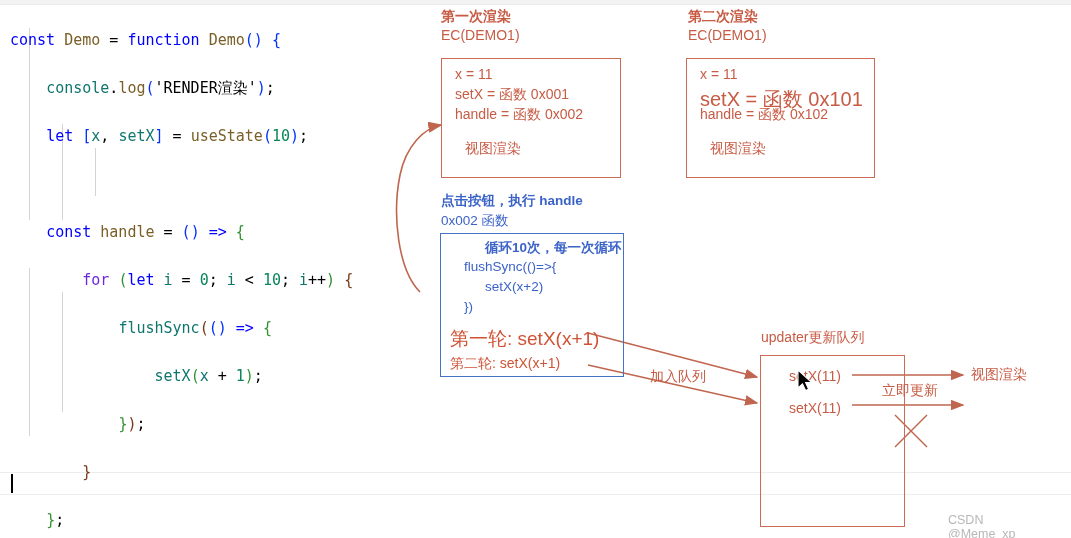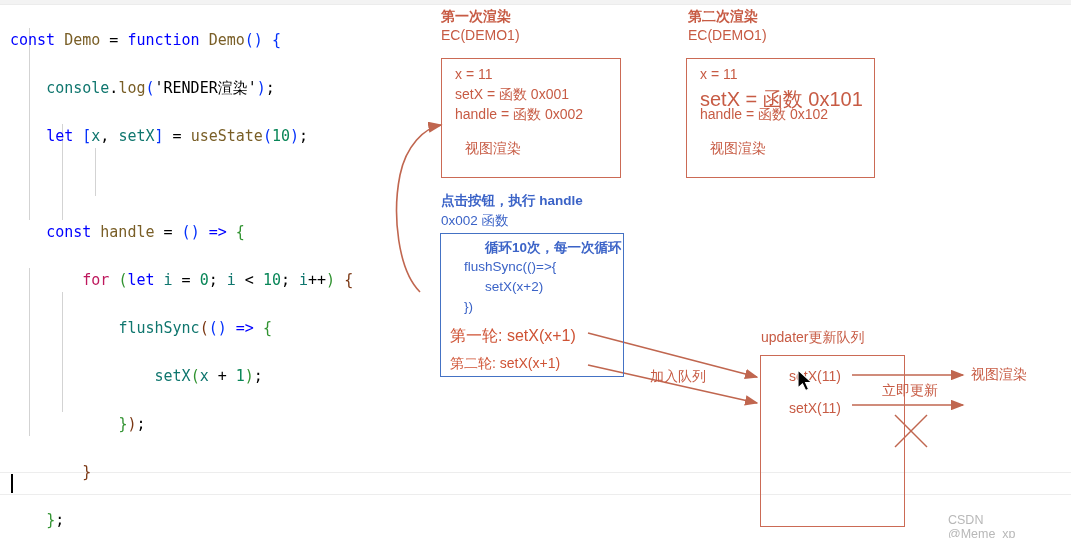--- a/index.html
+++ b/index.html
@@ -31,21 +31,21 @@
     left: 10px; top: 4px;
     font-family: "DejaVu Sans Mono", "Liberation Mono", monospace;
     font-size: 15px;
     line-height: 24px;
     white-space: pre;
     letter-spacing: 0px;
   }
   .code .line { height: 24px; }
   
   .kw   { color: #0000ff; }      
-  .kw2  { color: #be185d; }      
+  .kw2  { color: #6d28d9; }      
   .fn   { color: #795e26; }      
   .var  { color: #0f766e; }      
   .str  { color: #000000; }      
   .num  { color: #098658; }      
   .arrow{ color: #0000ff; }
   .brk  { color: #0431fa; }
   .brk2 { color: #319331; }
   .brk3 { color: #7b3814; }      
   .plain{ color: #000000; }
 
@@ -180,21 +180,21 @@
   <div class="anno anno-red" style="left:700px; top:106px; font-size:14px;">handle = 函数 0x102</div>
   <div class="anno anno-red" style="left:710px; top:140px; font-size:14px;">视图渲染</div>
 
   <div class="anno anno-blue" style="left:441px; top:192px; font-size:13.5px; font-weight:bold;">点击按钮，执行 handle</div>
   <div class="anno anno-blue" style="left:441px; top:212px; font-size:13.5px;">0x002 函数</div>
   <div class="box box-blue" style="left:440px; top:233px; width:184px; height:144px;"></div>
   <div class="anno anno-blue" style="left:449px; top:239px; font-size:13.5px; font-weight:bold;margin-left:36px;">循环10次，每一次循环</div>
   <div class="anno anno-blue" style="left:464px; top:259px; font-size:13.5px;">flushSync(()=&gt;{</div>
   <div class="anno anno-blue" style="left:485px; top:279px; font-size:13.5px;">setX(x+2)</div>
   <div class="anno anno-blue" style="left:464px; top:299px; font-size:13.5px;">})</div>
-  <div class="anno anno-red2" style="left:450px; top:326px; font-size:16px;">第一轮: setX(x+1)</div>
+  <div class="anno anno-red2" style="left:450px; top:326px; font-size:19px;">第一轮: setX(x+1)</div>
   <div class="anno anno-red2" style="left:450px; top:355px; font-size:14px;">第二轮: setX(x+1)</div>
 
   <div class="anno anno-red" style="left:761px; top:329px; font-size:14px;">updater更新队列</div>
   <div class="box box-red" style="left:760px; top:355px; width:145px; height:172px;"></div>
   <div class="anno anno-red" style="left:789px; top:368px; font-size:14px;">setX(11)</div>
   <div class="anno anno-red" style="left:789px; top:400px; font-size:14px;">setX(11)</div>
   <div class="anno anno-red" style="left:650px; top:368px; font-size:14px;">加入队列</div>
   <div class="anno anno-red" style="left:882px; top:382px; font-size:14px;">立即更新</div>
   <div class="anno anno-red" style="left:971px; top:366px; font-size:14px;">视图渲染</div>
 

